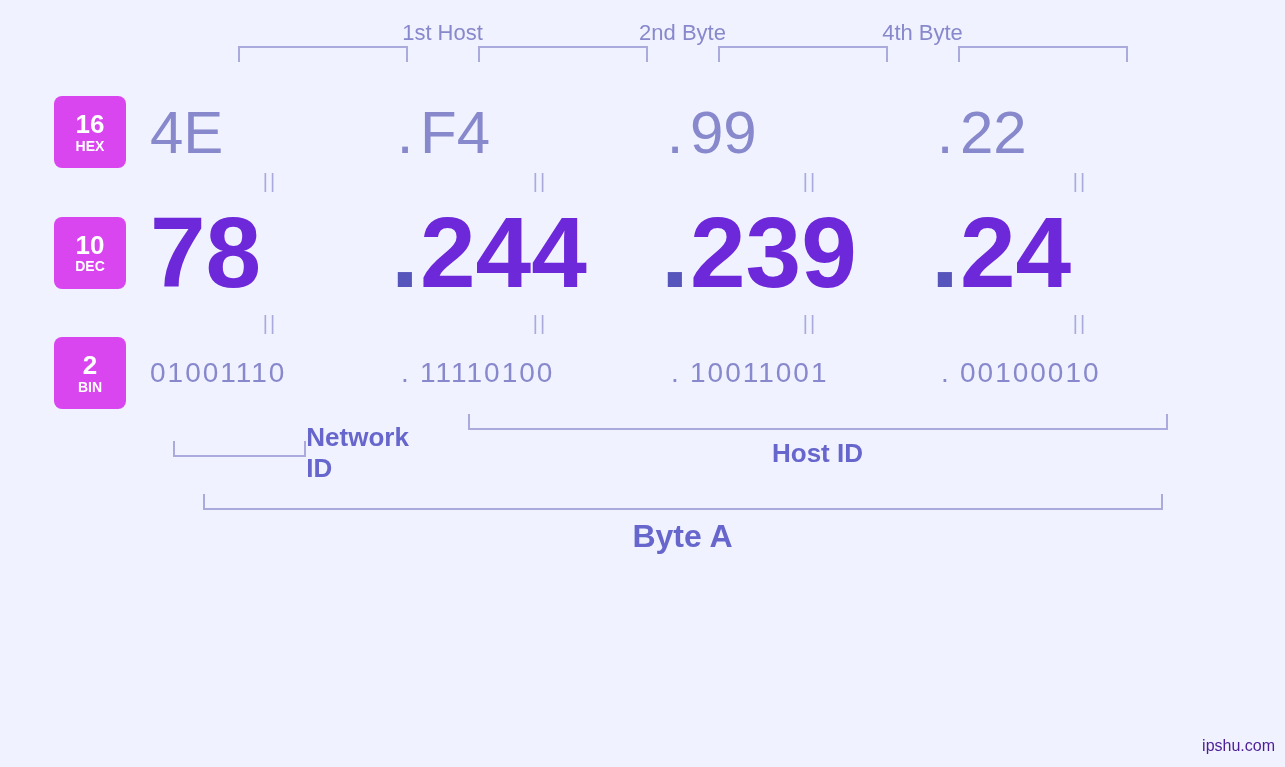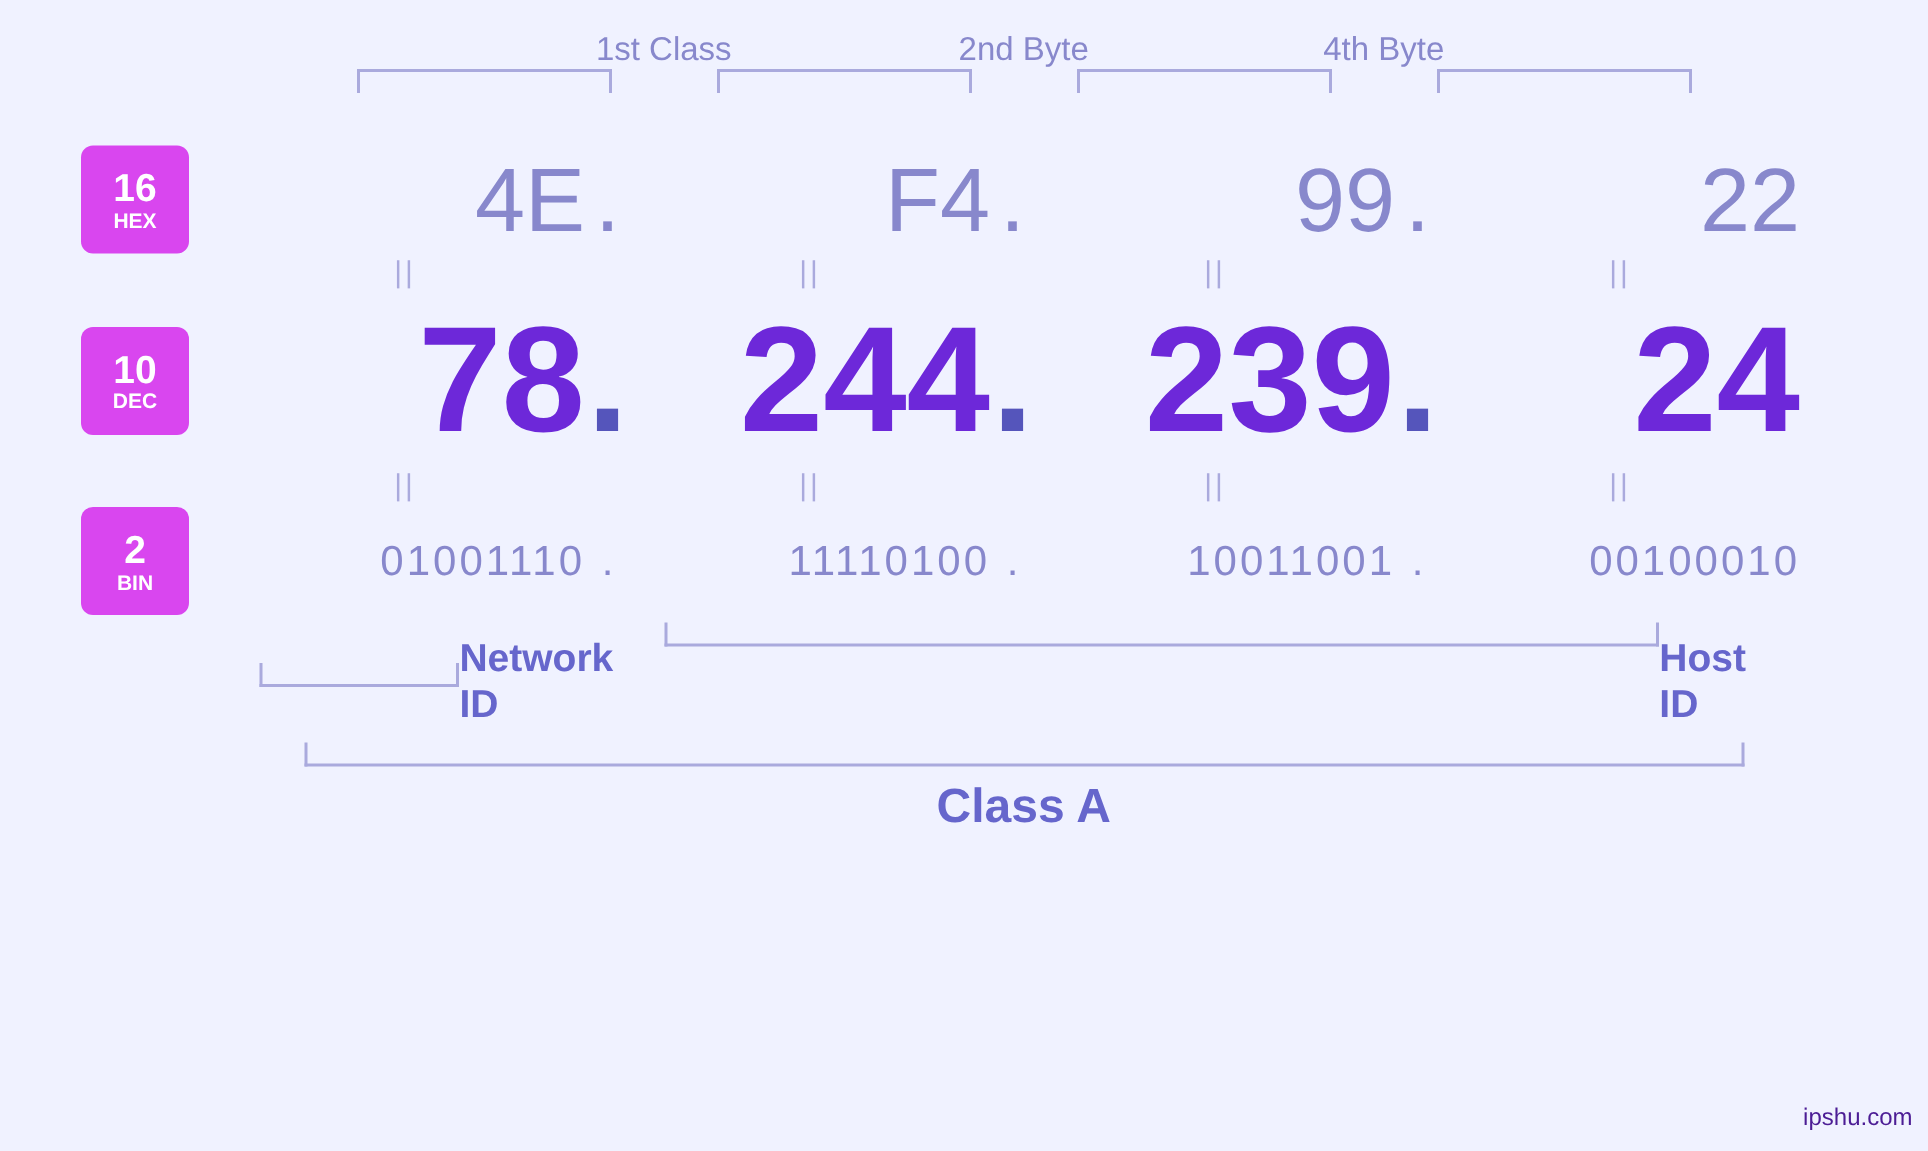--- a/index.html
+++ b/index.html
@@ -106,21 +106,21 @@
     }
 
     .values-area {
       display: flex;
       align-items: center;
       flex: 1;
     }
 
     .byte-value-cell {
       width: 240px;
-      text-align: right;
+      text-align: left;
     }
 
     .dot-cell {
       width: 30px;
       text-align: center;
     }
 
     
     .hex-value {
       font-size: 60px;
@@ -196,22 +196,22 @@
 
     .bottom-network {
       width: 240px;
       display: flex;
       align-items: center;
     }
 
     .bottom-host {
       width: 750px;
       display: flex;
-      flex-direction: row;
-      align-items: flex-start;
+      flex-direction: column;
+      align-items: center;
     }
 
     .bracket-bottom {
       display: inline-block;
       width: 170px;
       height: 16px;
       border-bottom: 2px solid #aaaadd;
       border-left: 2px solid #aaaadd;
       border-right: 2px solid #aaaadd;
     }
@@ -277,21 +277,21 @@
       width: 120px;
       flex-shrink: 0;
     }
   </style>
 </head>
 <body>
 
 <div class="container">
 
   <div class="byte-headers">
-    <div class="byte-header-item">1st Class</div>
+    <div class="byte-header-item">1st Host</div>
     <div class="byte-header-item">2nd Byte</div>
     <div class="byte-header-item">4th Byte</div>
   </div>
 
   <div class="top-brackets">
     <div class="bracket-cell">
       <span class="bracket-top"></span>
     </div>
     <div class="bracket-cell">
       <span class="bracket-top"></span>
@@ -434,18 +434,18 @@
     <div style="width:30px;"></div>
     <div class="bottom-host">
       <span class="bracket-bottom-wide"></span>
       <span class="section-label">Host ID</span>
     </div>
   </div>
 
   <div class="class-row">
     <div class="class-bracket-wrap">
       <span class="bracket-class"></span>
-      <span class="class-label">Class A</span>
+      <span class="class-label">Byte A</span>
     </div>
   </div>
 
   <div class="watermark">ipshu.com</div>
 </div>
 
 </body></html>

